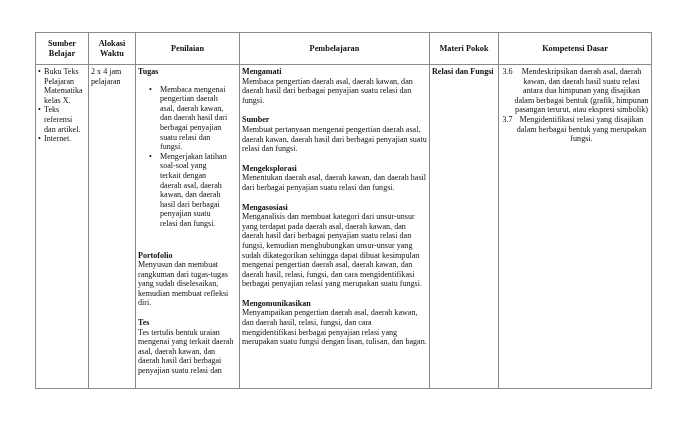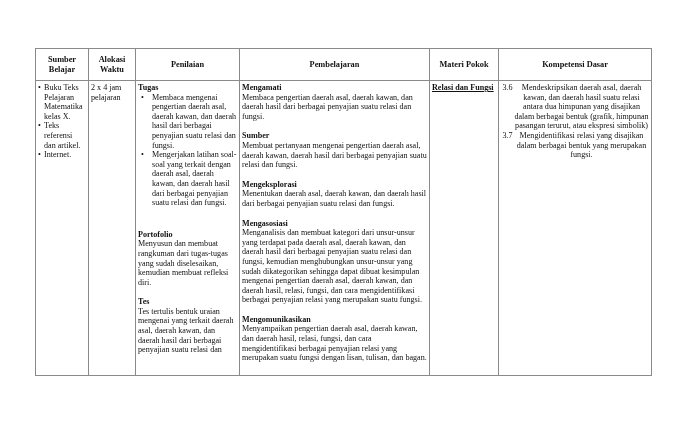--- a/index.html
+++ b/index.html
@@ -1,27 +1,27 @@
 <!DOCTYPE html>
 <html><head>
 <meta charset="utf-8">
 <style>
   html, body { margin: 0; padding: 0; background: #ffffff; }
   body { width: 700px; height: 425px; position: relative; overflow: hidden;
          font-family: "Liberation Serif", serif; color: #111; }
-  table.rpp { position: absolute; left: 35px; top: 48px; border-collapse: collapse;
+  table.rpp { position: absolute; left: 35px; top: 32px; border-collapse: collapse;
               table-layout: fixed; width: 616px; font-size: 8.1px; line-height: 9.6px; }
   table.rpp th, table.rpp td { border: 1px solid #8a8a8a; vertical-align: top; padding: 2px 2px; }
   table.rpp th { font-weight: bold; text-align: center; vertical-align: middle; height: 27px;
                  font-size: 8.3px; line-height: 10px; }
   table.rpp tbody td { height: 290px; }
-  .bold { font-weight: bold; text-decoration: underline; }
+  .bold { font-weight: bold; }
   .sec { margin-bottom: 10px; }
   .sec-title { font-weight: bold; display: block; font-family: Liberation Serif, serif; }
-  ul.bul { margin: 0; padding: 0; list-style: none; }
+  ul.bul { margin: 8px; padding: 0; list-style: none; }
   ul.bul li { position: relative; padding-left: 14px; }
   ul.bul li::before { content: "\2022"; position: absolute; left: 3px; top: 0; }
   ul.src { margin: 0; padding: 0; list-style: none; }
   ul.src li { position: relative; padding-left: 6px; }
   ul.src li::before { content: "\2022"; position: absolute; left: 0; top: 0; }
   .kd { display: flex; text-align: center; }
   .kd .num { flex: 0 0 13px; }
   .kd .txt { flex: 1; }
 </style>
 </head>

